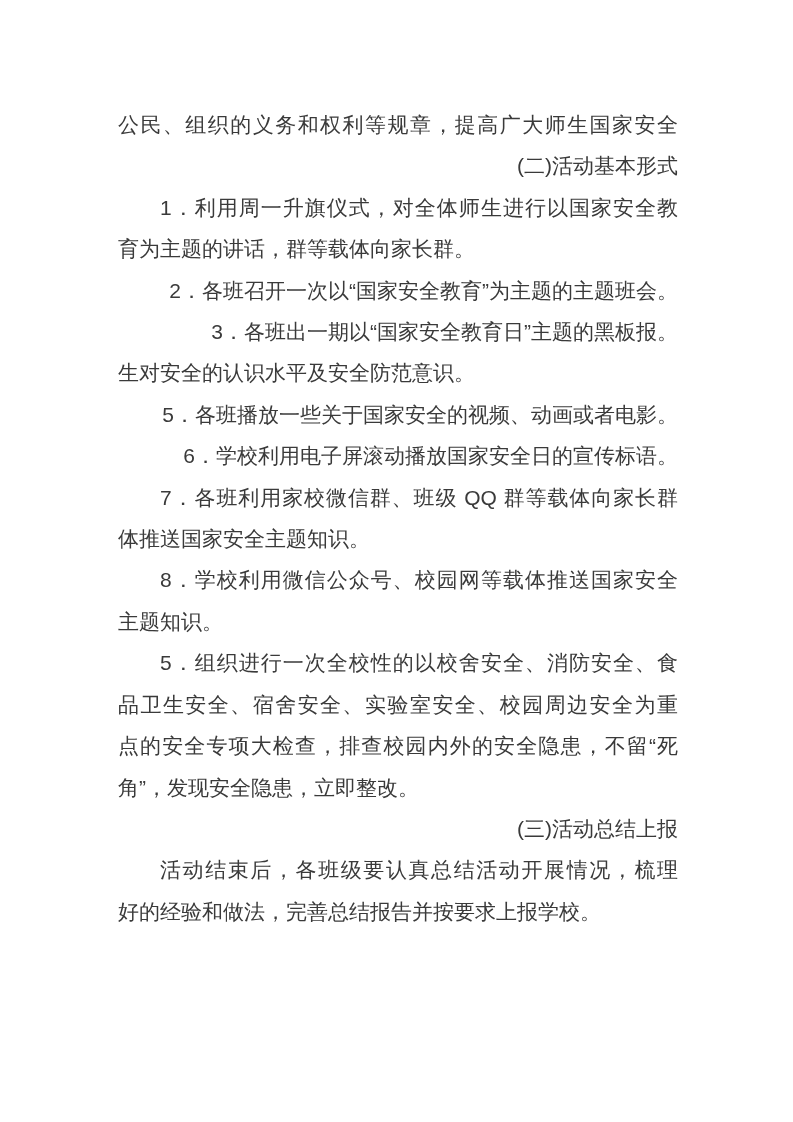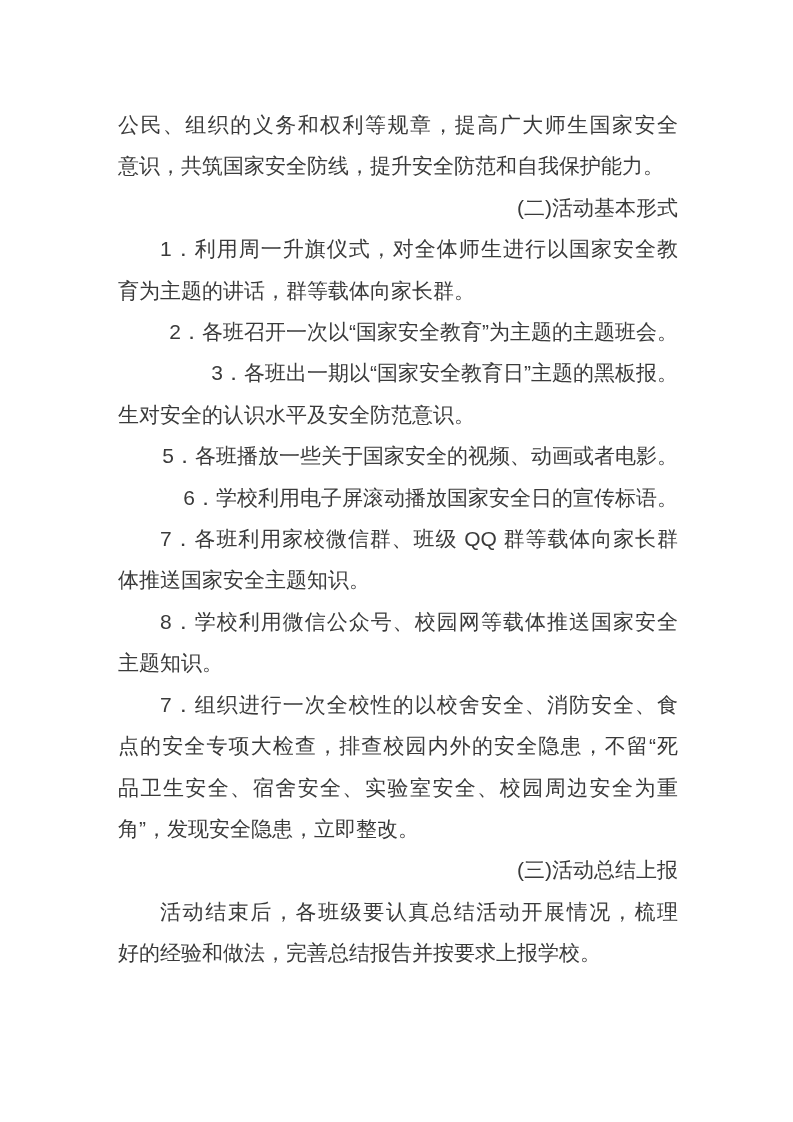--- a/index.html
+++ b/index.html
@@ -40,34 +40,33 @@
     text-indent: 2em;
     text-align: right;
   }
 </style>
 </head>
 <body>
 
 <div class="page">
   <div class="doc-content">
       <div class="doc-line fill">公民、组织的义务和权利等规章，提高广大师生国家安全</div>
-      <div class="doc-line">意识，共筑国家安全防线，提升安全防范和自我保护能力。</div>
       <div class="doc-line indent">(二)活动基本形式</div>
       <div class="doc-line indent fill">1．利用周一升旗仪式，对全体师生进行以国家安全教</div>
       <div class="doc-line">育为主题的讲话，群等载体向家长群。</div>
       <div class="doc-line indent">2．各班召开一次以“国家安全教育”为主题的主题班会。</div>
       <div class="doc-line indent">3．各班出一期以“国家安全教育日”主题的黑板报。</div>
       <div class="doc-line">生对安全的认识水平及安全防范意识。</div>
       <div class="doc-line indent">5．各班播放一些关于国家安全的视频、动画或者电影。</div>
       <div class="doc-line indent">6．学校利用电子屏滚动播放国家安全日的宣传标语。</div>
       <div class="doc-line indent fill">7．各班利用家校微信群、班级 QQ 群等载体向家长群</div>
       <div class="doc-line">体推送国家安全主题知识。</div>
       <div class="doc-line indent fill">8．学校利用微信公众号、校园网等载体推送国家安全</div>
       <div class="doc-line">主题知识。</div>
-      <div class="doc-line indent fill">7．组织进行一次全校性的以校舍安全、消防安全、食</div>
+      <div class="doc-line indent fill">5．组织进行一次全校性的以校舍安全、消防安全、食</div>
+      <div class="doc-line fill">品卫生安全、宿舍安全、实验室安全、校园周边安全为重</div>
       <div class="doc-line fill">点的安全专项大检查，排查校园内外的安全隐患，不留“死</div>
-      <div class="doc-line fill">品卫生安全、宿舍安全、实验室安全、校园周边安全为重</div>
       <div class="doc-line">角”，发现安全隐患，立即整改。</div>
       <div class="doc-line indent">(三)活动总结上报</div>
       <div class="doc-line indent fill">活动结束后，各班级要认真总结活动开展情况，梳理</div>
       <div class="doc-line">好的经验和做法，完善总结报告并按要求上报学校。</div>
     </div>
 </div>
 
 </body></html>

